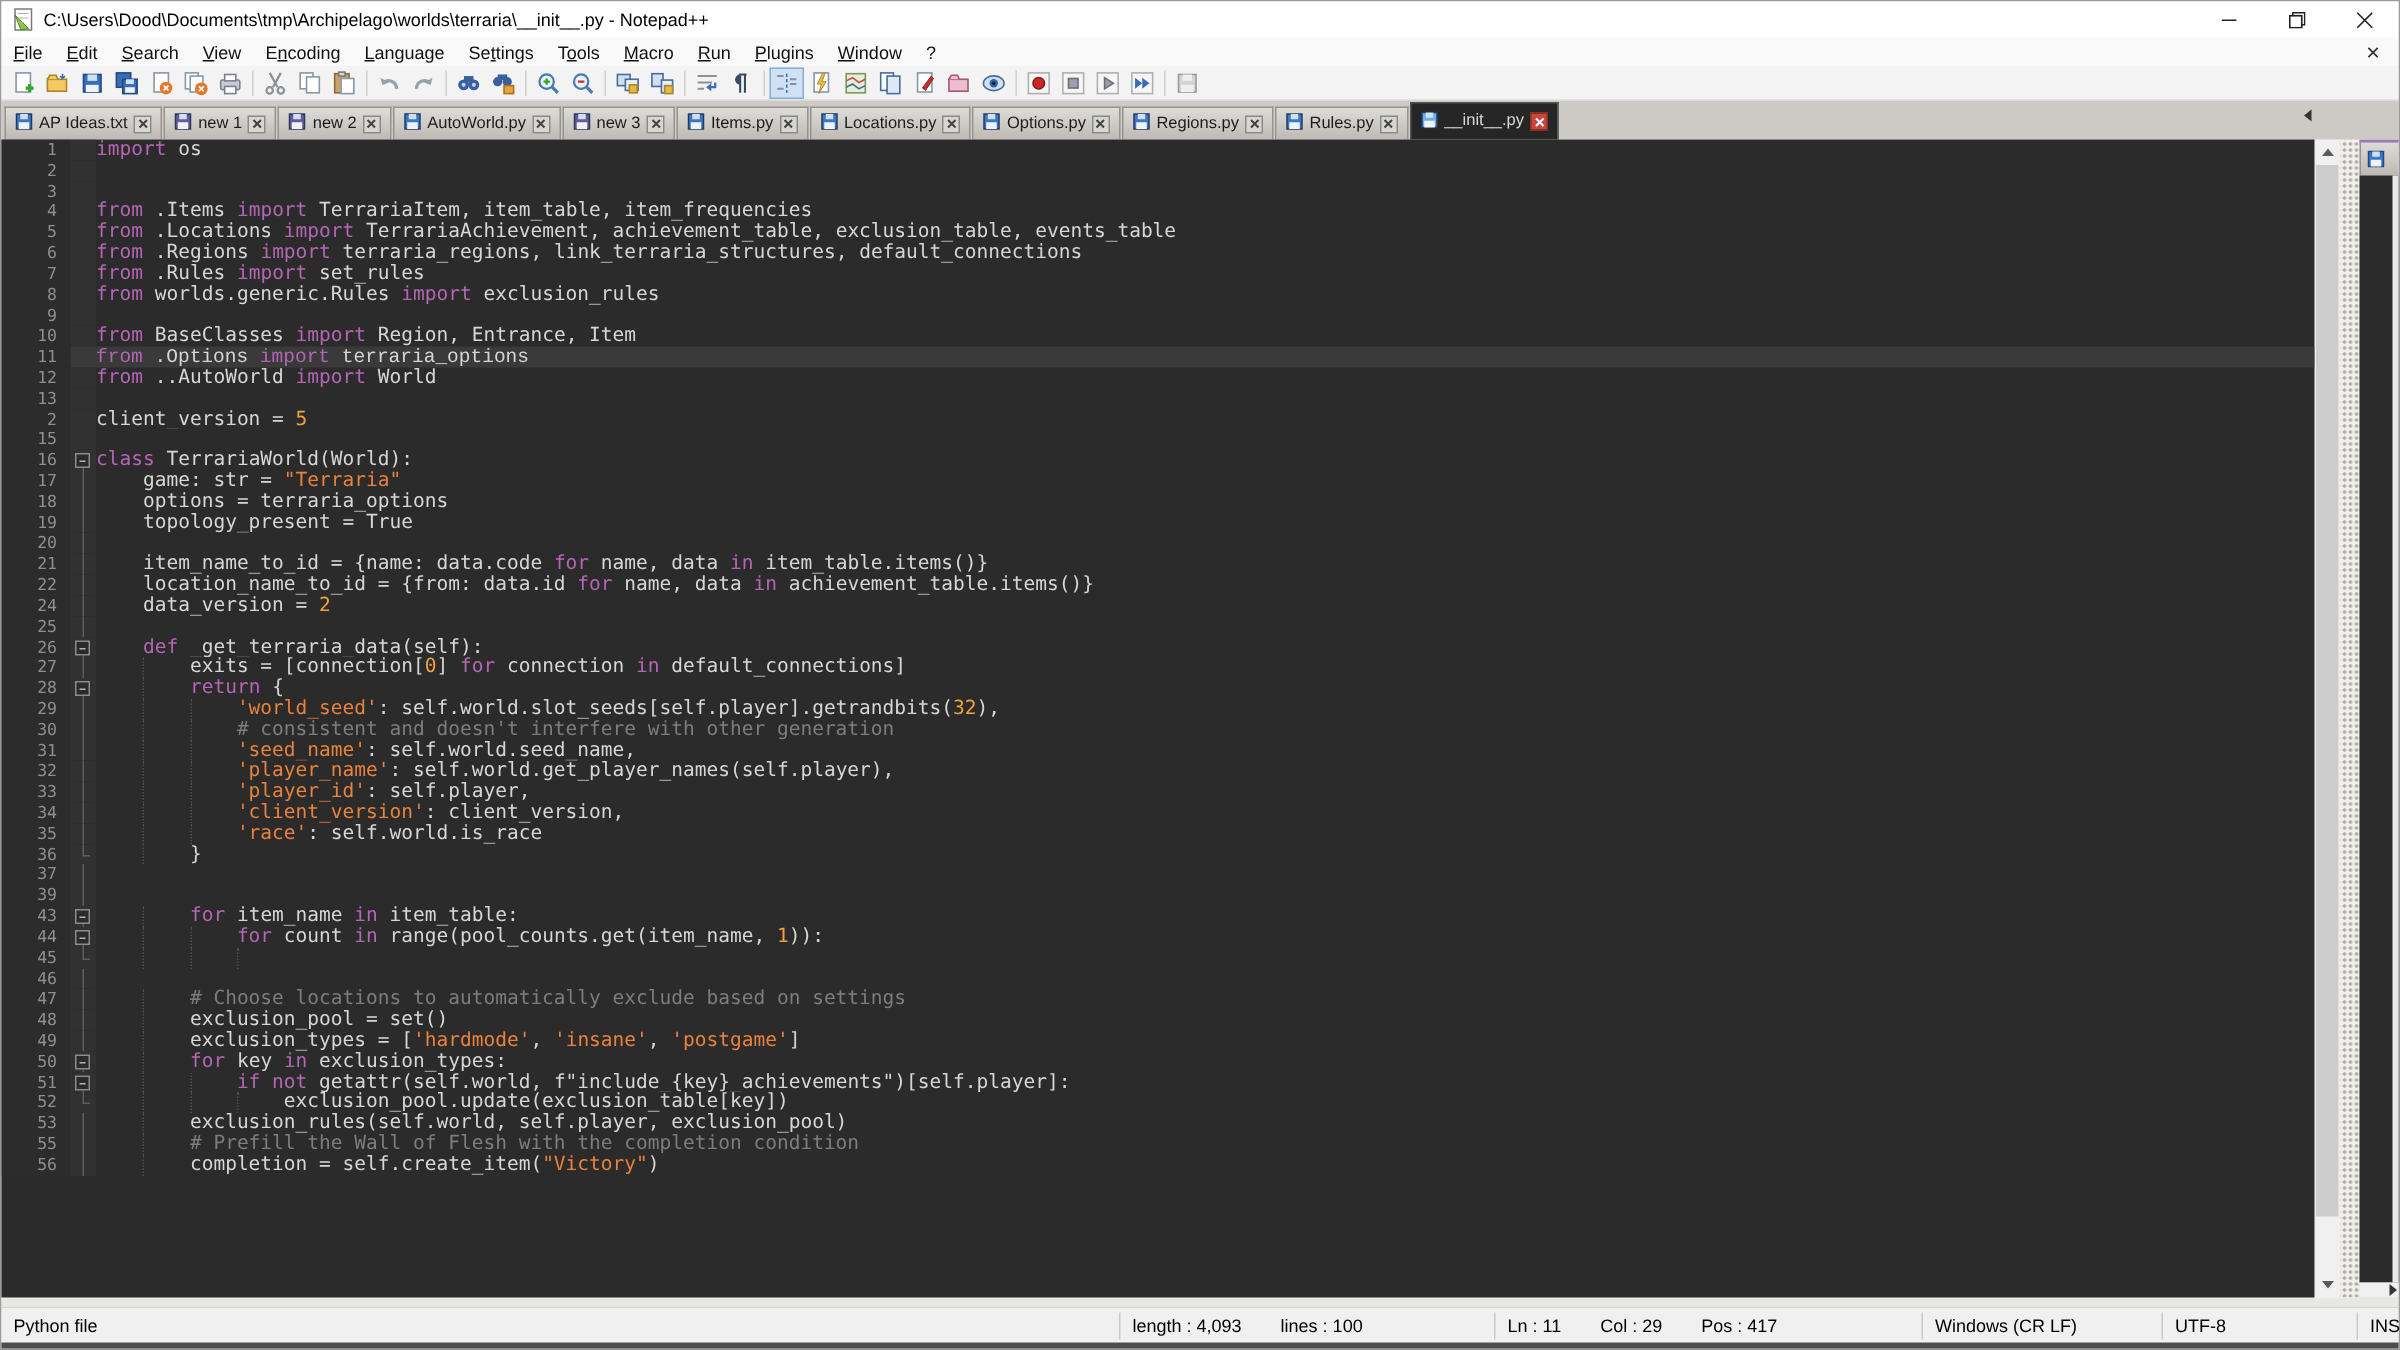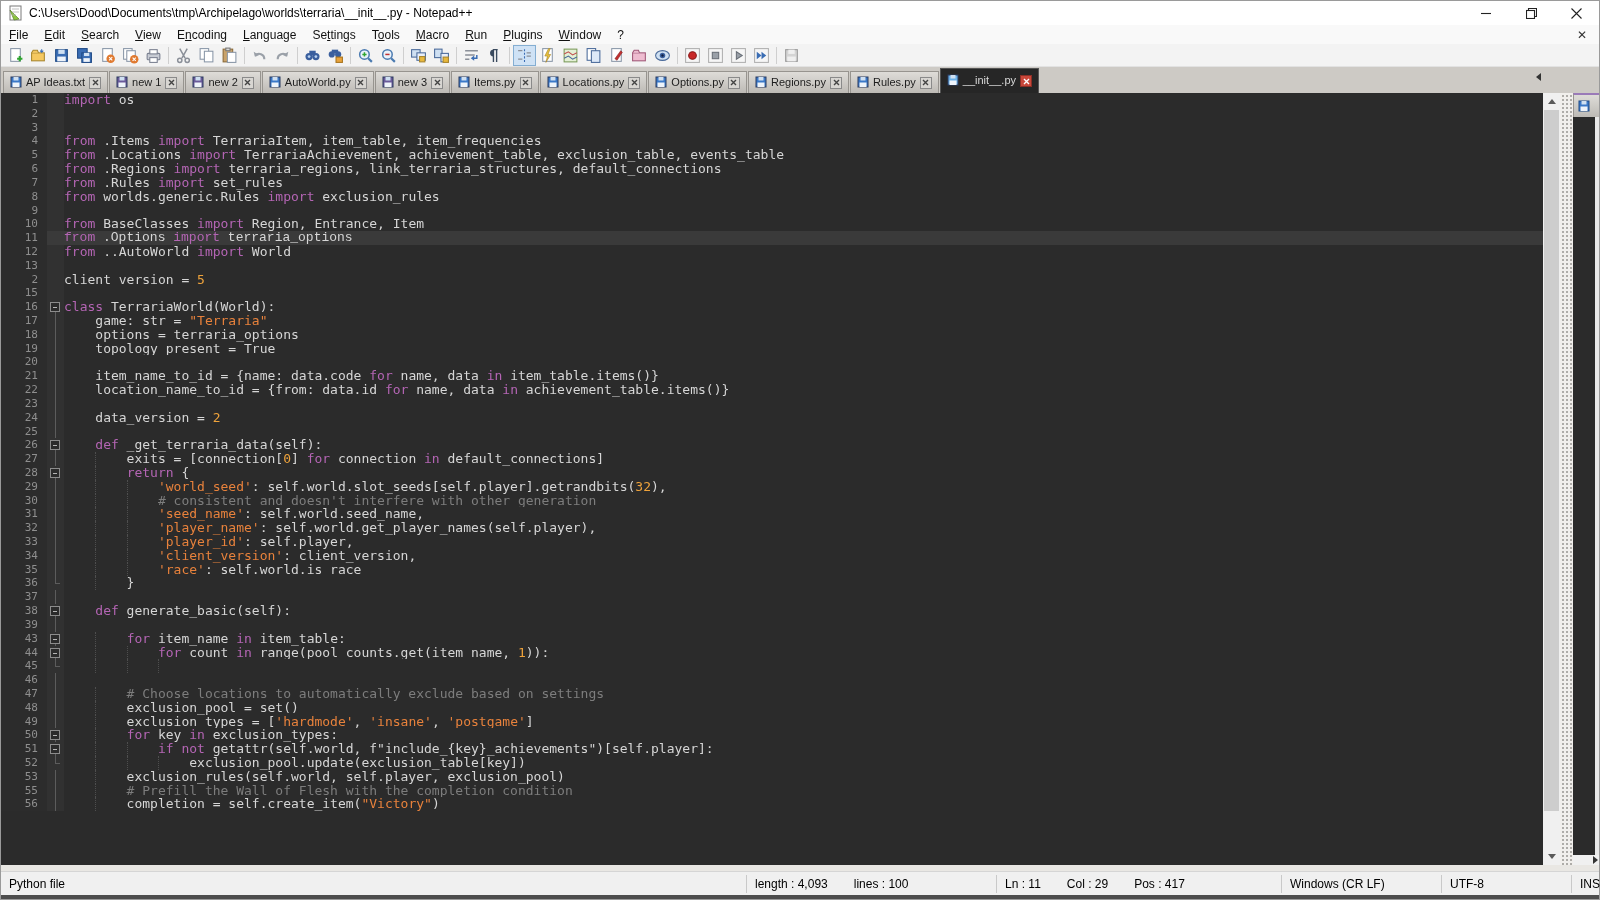--- a/index.html
+++ b/index.html
@@ -624,27 +624,20 @@
           <div class="codecell"><span class="d">    item_name_to_id = {name: data.code </span><span class="k">for</span><span class="d"> name, data </span><span class="k">in</span><span class="d"> item_table.items()}</span></div>
         </div>
         <div class="erow">
           <div class="gut">22</div>
           <div class="fold">
             <span class="fline" style="top:0;bottom:0"></span>
           </div>
           <div class="codecell"><span class="d">    location_name_to_id = {from: data.id </span><span class="k">for</span><span class="d"> name, data </span><span class="k">in</span><span class="d"> achievement_table.items()}</span></div>
         </div>
         <div class="erow">
-          <div class="gut">23</div>
-          <div class="fold">
-            <span class="fline" style="top:0;bottom:0"></span>
-          </div>
-          <div class="codecell"></div>
-        </div>
-        <div class="erow">
           <div class="gut">24</div>
           <div class="fold">
             <span class="fline" style="top:0;bottom:0"></span>
           </div>
           <div class="codecell"><span class="d">    data_version = </span><span class="n">2</span></div>
         </div>
         <div class="erow">
           <div class="gut">25</div>
           <div class="fold">
             <span class="fline" style="top:0;bottom:0"></span>
@@ -730,28 +723,20 @@
             <span class="ftick"></span>
           </div>
           <div class="codecell"><span class="d">        }</span><span class="guide" style="left: 4ch;"></span></div>
         </div>
         <div class="erow">
           <div class="gut">37</div>
           <div class="fold">
             <span class="fline" style="top:0;bottom:0"></span>
           </div>
           <div class="codecell"></div>
-        </div>
-        <div class="erow">
-          <div class="gut">38</div>
-          <div class="fold">
-            <span class="fline" style="top:12px;bottom:0"></span>
-            <span class="fbox"></span>
-          </div>
-          <div class="codecell"><span class="d">    </span><span class="k">def</span><span class="d"> generate_basic(self):</span></div>
         </div>
         <div class="erow">
           <div class="gut">39</div>
           <div class="fold">
             <span class="fline" style="top:0;bottom:0"></span>
           </div>
           <div class="codecell"></div>
         </div>
         <div class="erow">
           <div class="gut">43</div>

